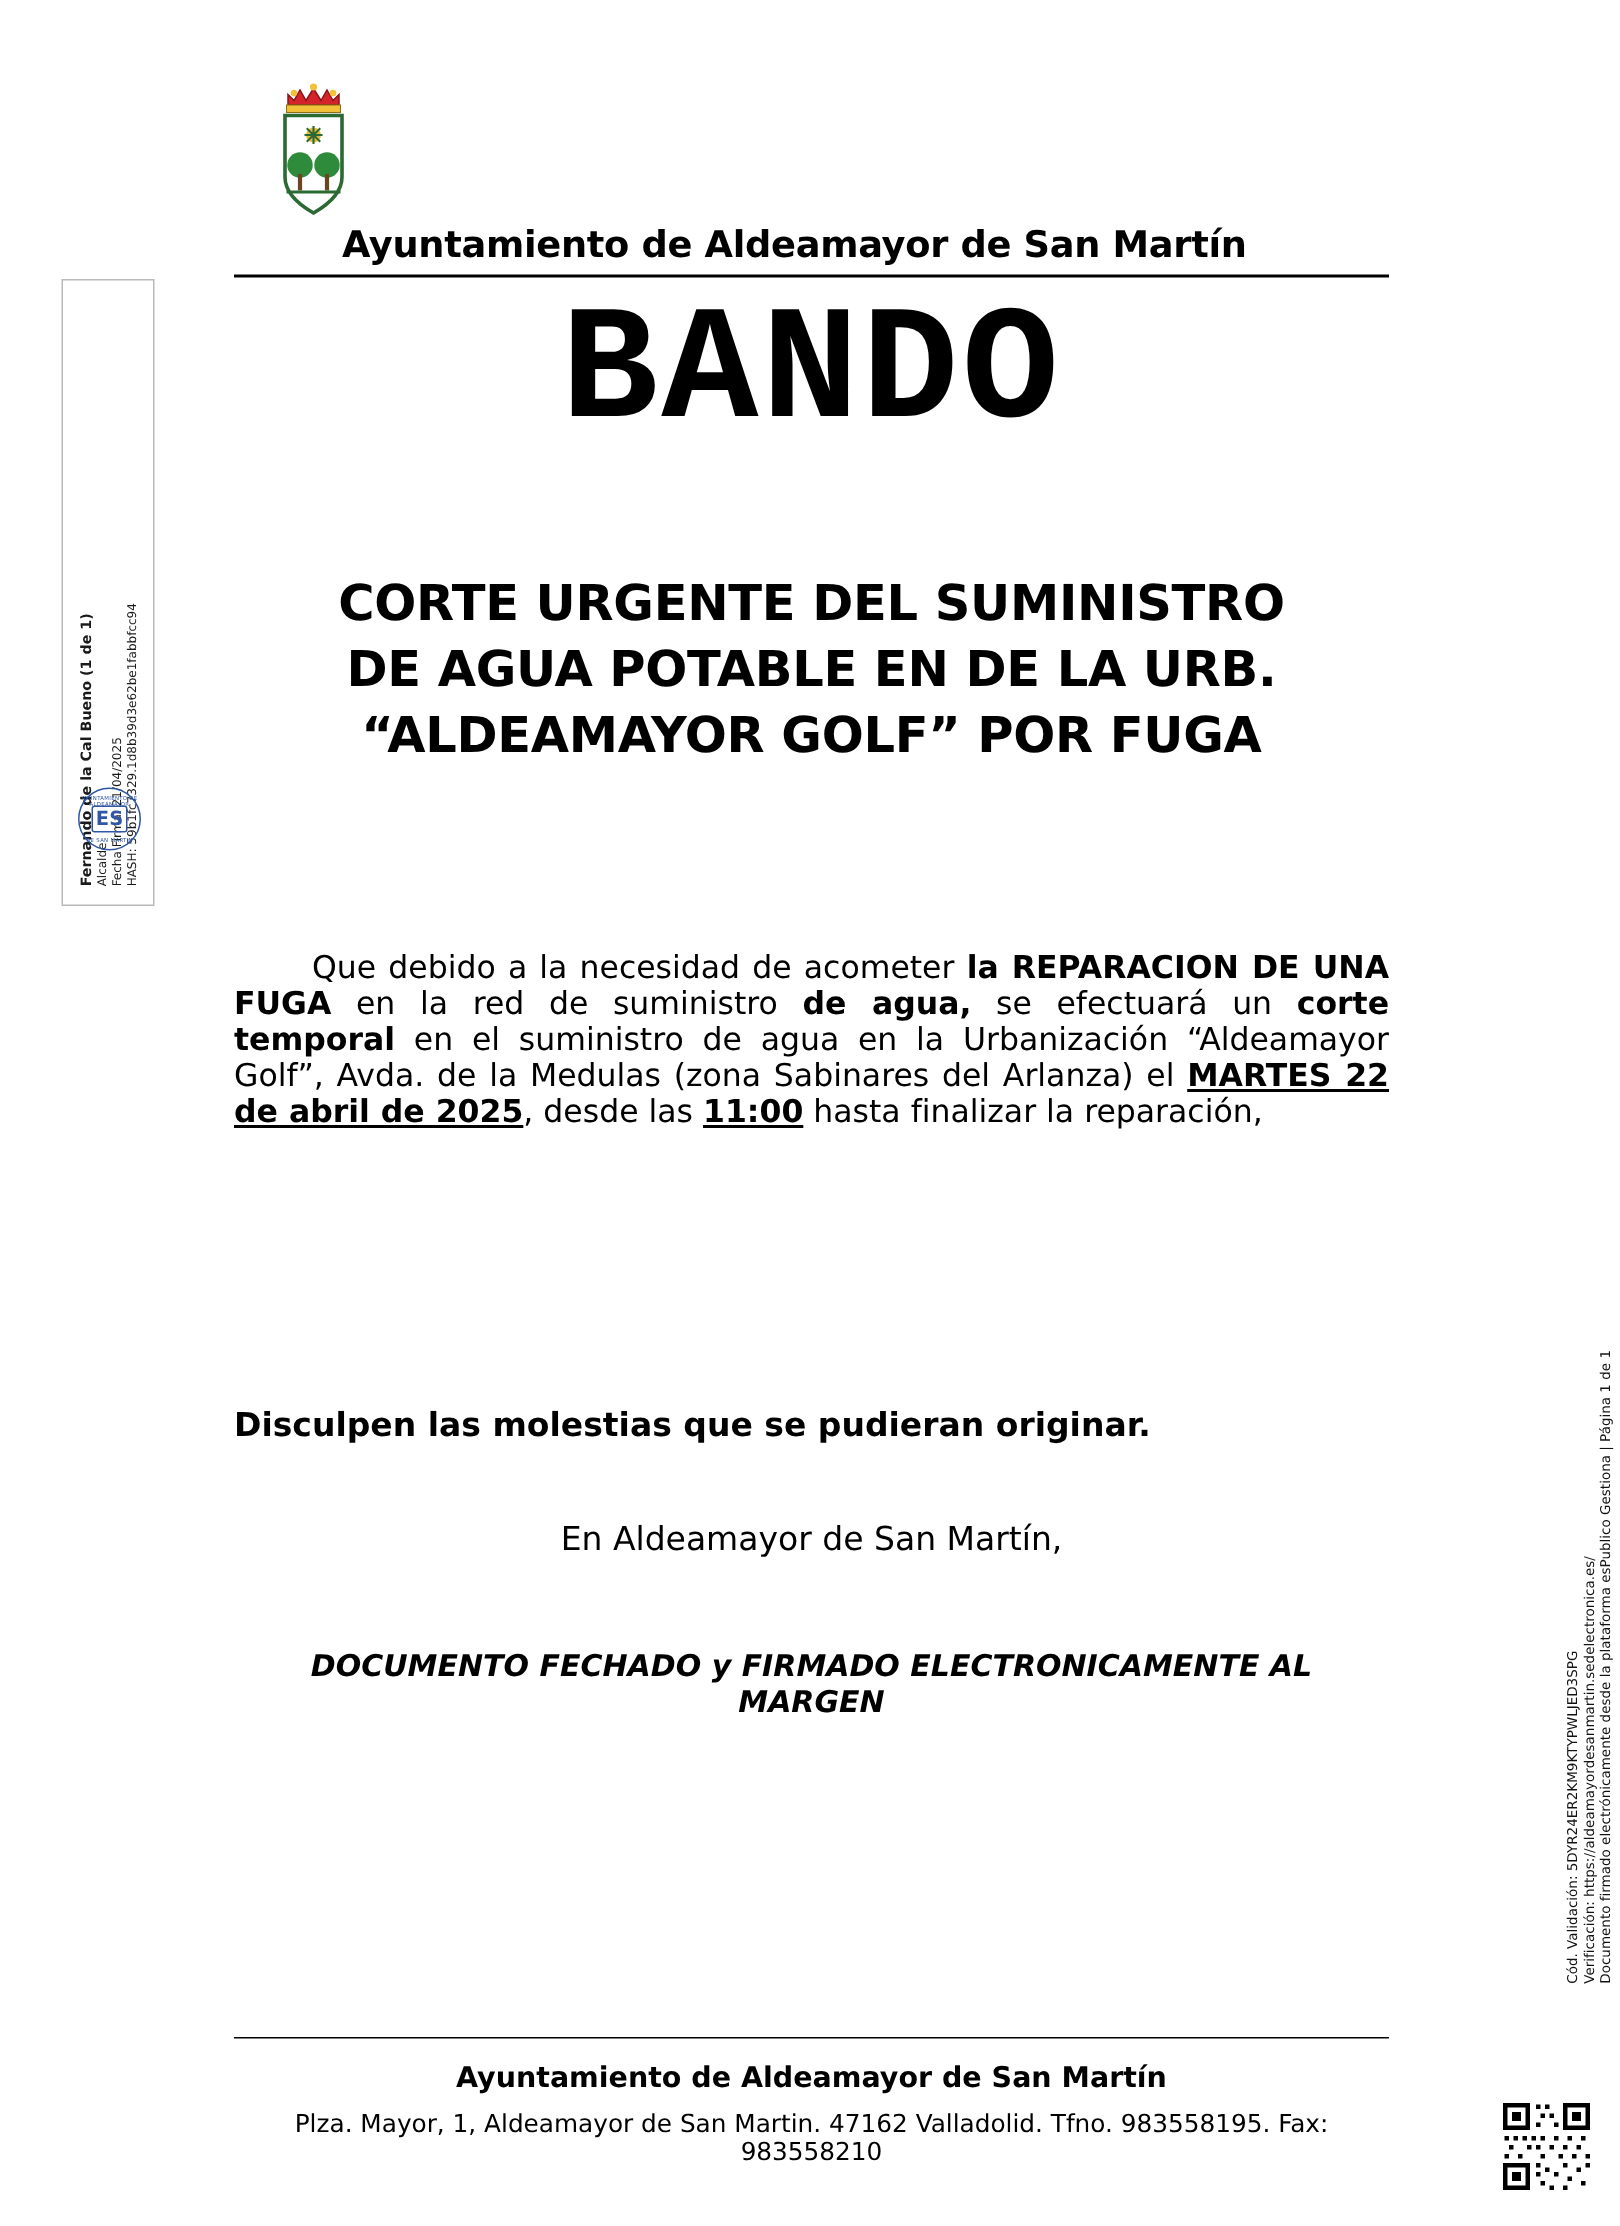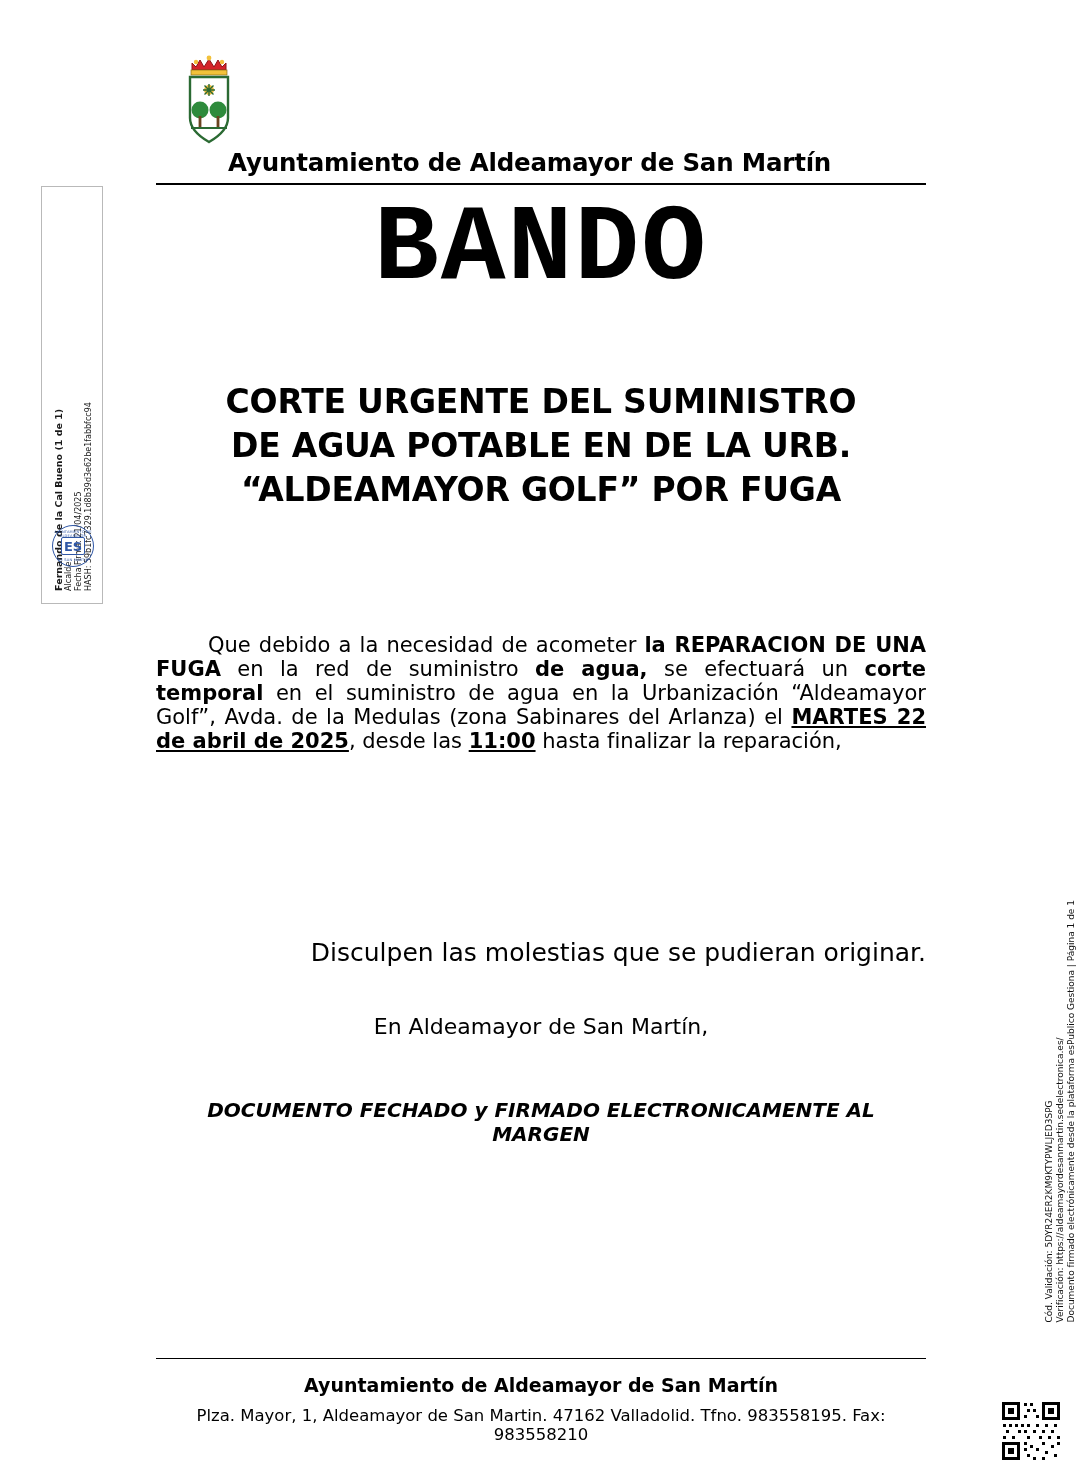--- a/index.html
+++ b/index.html
@@ -200,23 +200,23 @@
   }
   .para b { font-weight: bold; }
   .para .u { font-weight: bold; text-decoration: underline; }
   .para .indent { display: inline-block; width: 52px; }
 
   .disculpen {
     position: absolute;
     left: 156px;
     top: 938px;
     width: 770px;
-    text-align: right;
-    font-size: 25px;
-    font-weight: normal;
+    text-align: left;
+    font-size: 22px;
+    font-weight: bold;
   }
   .place {
     position: absolute;
     left: 156px;
     top: 1014px;
     width: 770px;
     text-align: center;
     font-size: 22px;
   }
   .signed-note {

